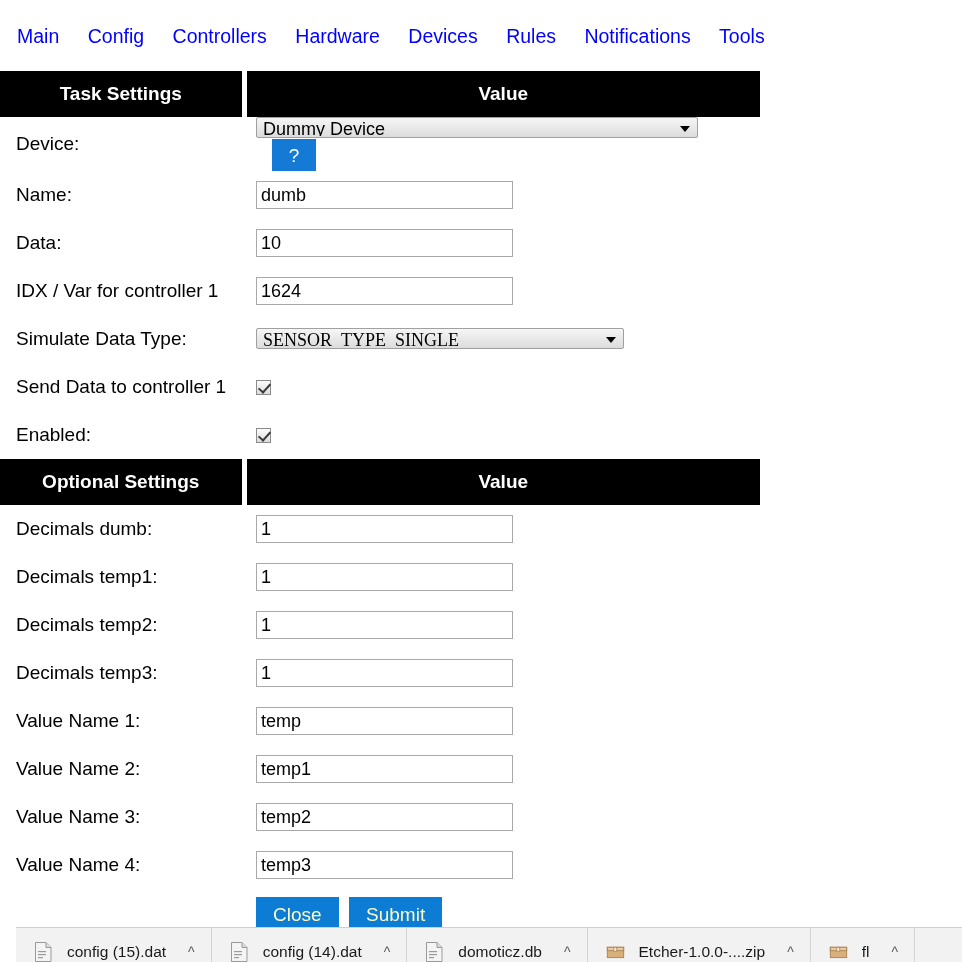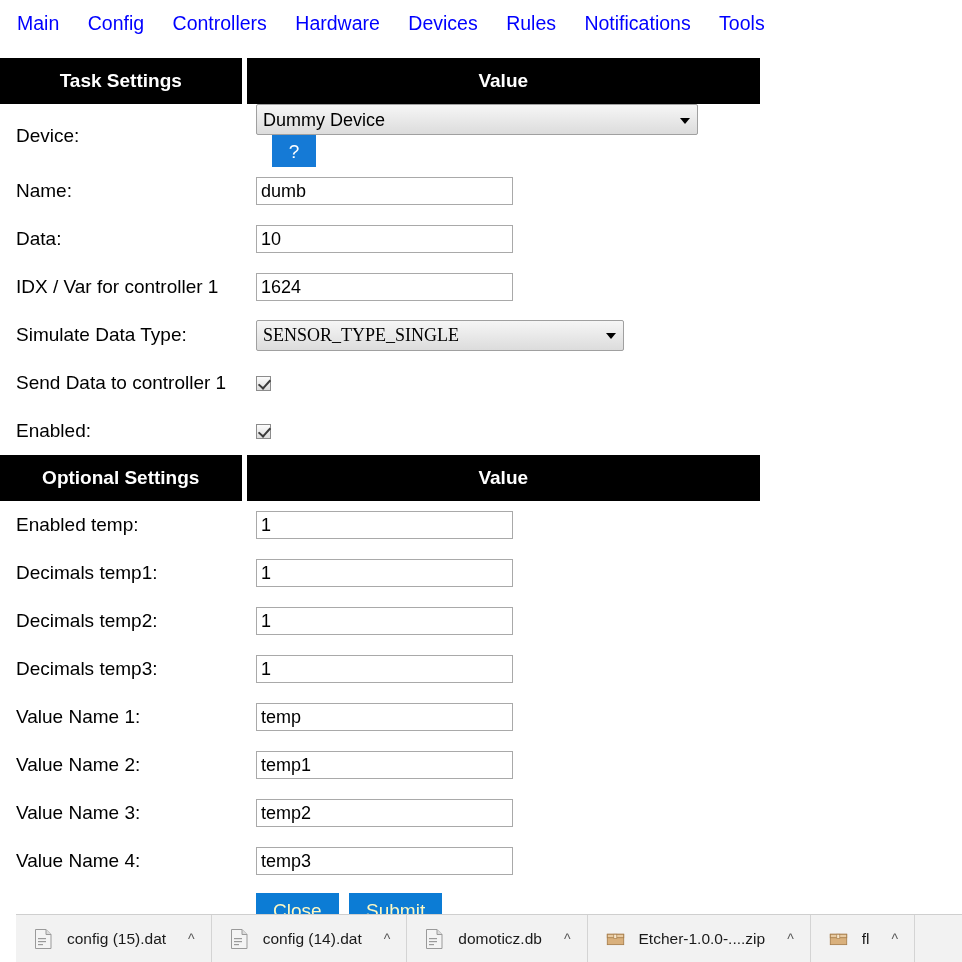--- a/index.html
+++ b/index.html
@@ -15,20 +15,21 @@
     width: 962px; height: 962px;
     background: #ffffff;
   }
 
   
   .navbar {
     padding: 14px 0 12px 17px;
     white-space: nowrap;
     line-height: 1;
     height: 58px;
+    margin-top: 13px;
   }
   .navlink {
     color: #0000ff;
     font-size: 19.5px;
     text-decoration: none;
     margin-right: 24px;
     font-family: "Liberation Sans", sans-serif;
     cursor: pointer;
   }
   .navlink:last-child { margin-right: 0; }
@@ -70,21 +71,21 @@
     font-size: 18px;
     font-family: "Liberation Sans", sans-serif;
     padding: 1px 4px;
     border: 1px solid #a9a9a9;
     background: #ffffff;
     color: #000000;
     border-radius: 0;
     outline: none;
   }
   .sel {
-    height: 31px;
+    height: 21px;
     font-size: 18px;
     font-family: "Liberation Sans", sans-serif;
     padding: 1px 22px 1px 6px;
     border: 1px solid #a0a0a0;
     border-radius: 2px;
     color: #000000;
     background-color: #e8e8e8;
     background-image: linear-gradient(#f6f6f6, #dcdcdc);
     appearance: none;
     -webkit-appearance: none;
@@ -282,21 +283,21 @@
     </table>
 
   <table class="form-table">
     <tbody>
         <tr class="header-row">
       <td class="col-label">Optional Settings</td>
       <td class="col-value">Value</td>
     </tr>
 
     <tr class="data-row">
-      <td class="col-label">Enabled temp:</td>
+      <td class="col-label">Decimals dumb:</td>
       <td class="col-value">
         <input class="txt" type="text" value="1" style="">
       </td>
     </tr>
     <tr class="data-row">
       <td class="col-label">Decimals temp1:</td>
       <td class="col-value">
         <input class="txt" type="text" value="1" style="">
       </td>
     </tr>

